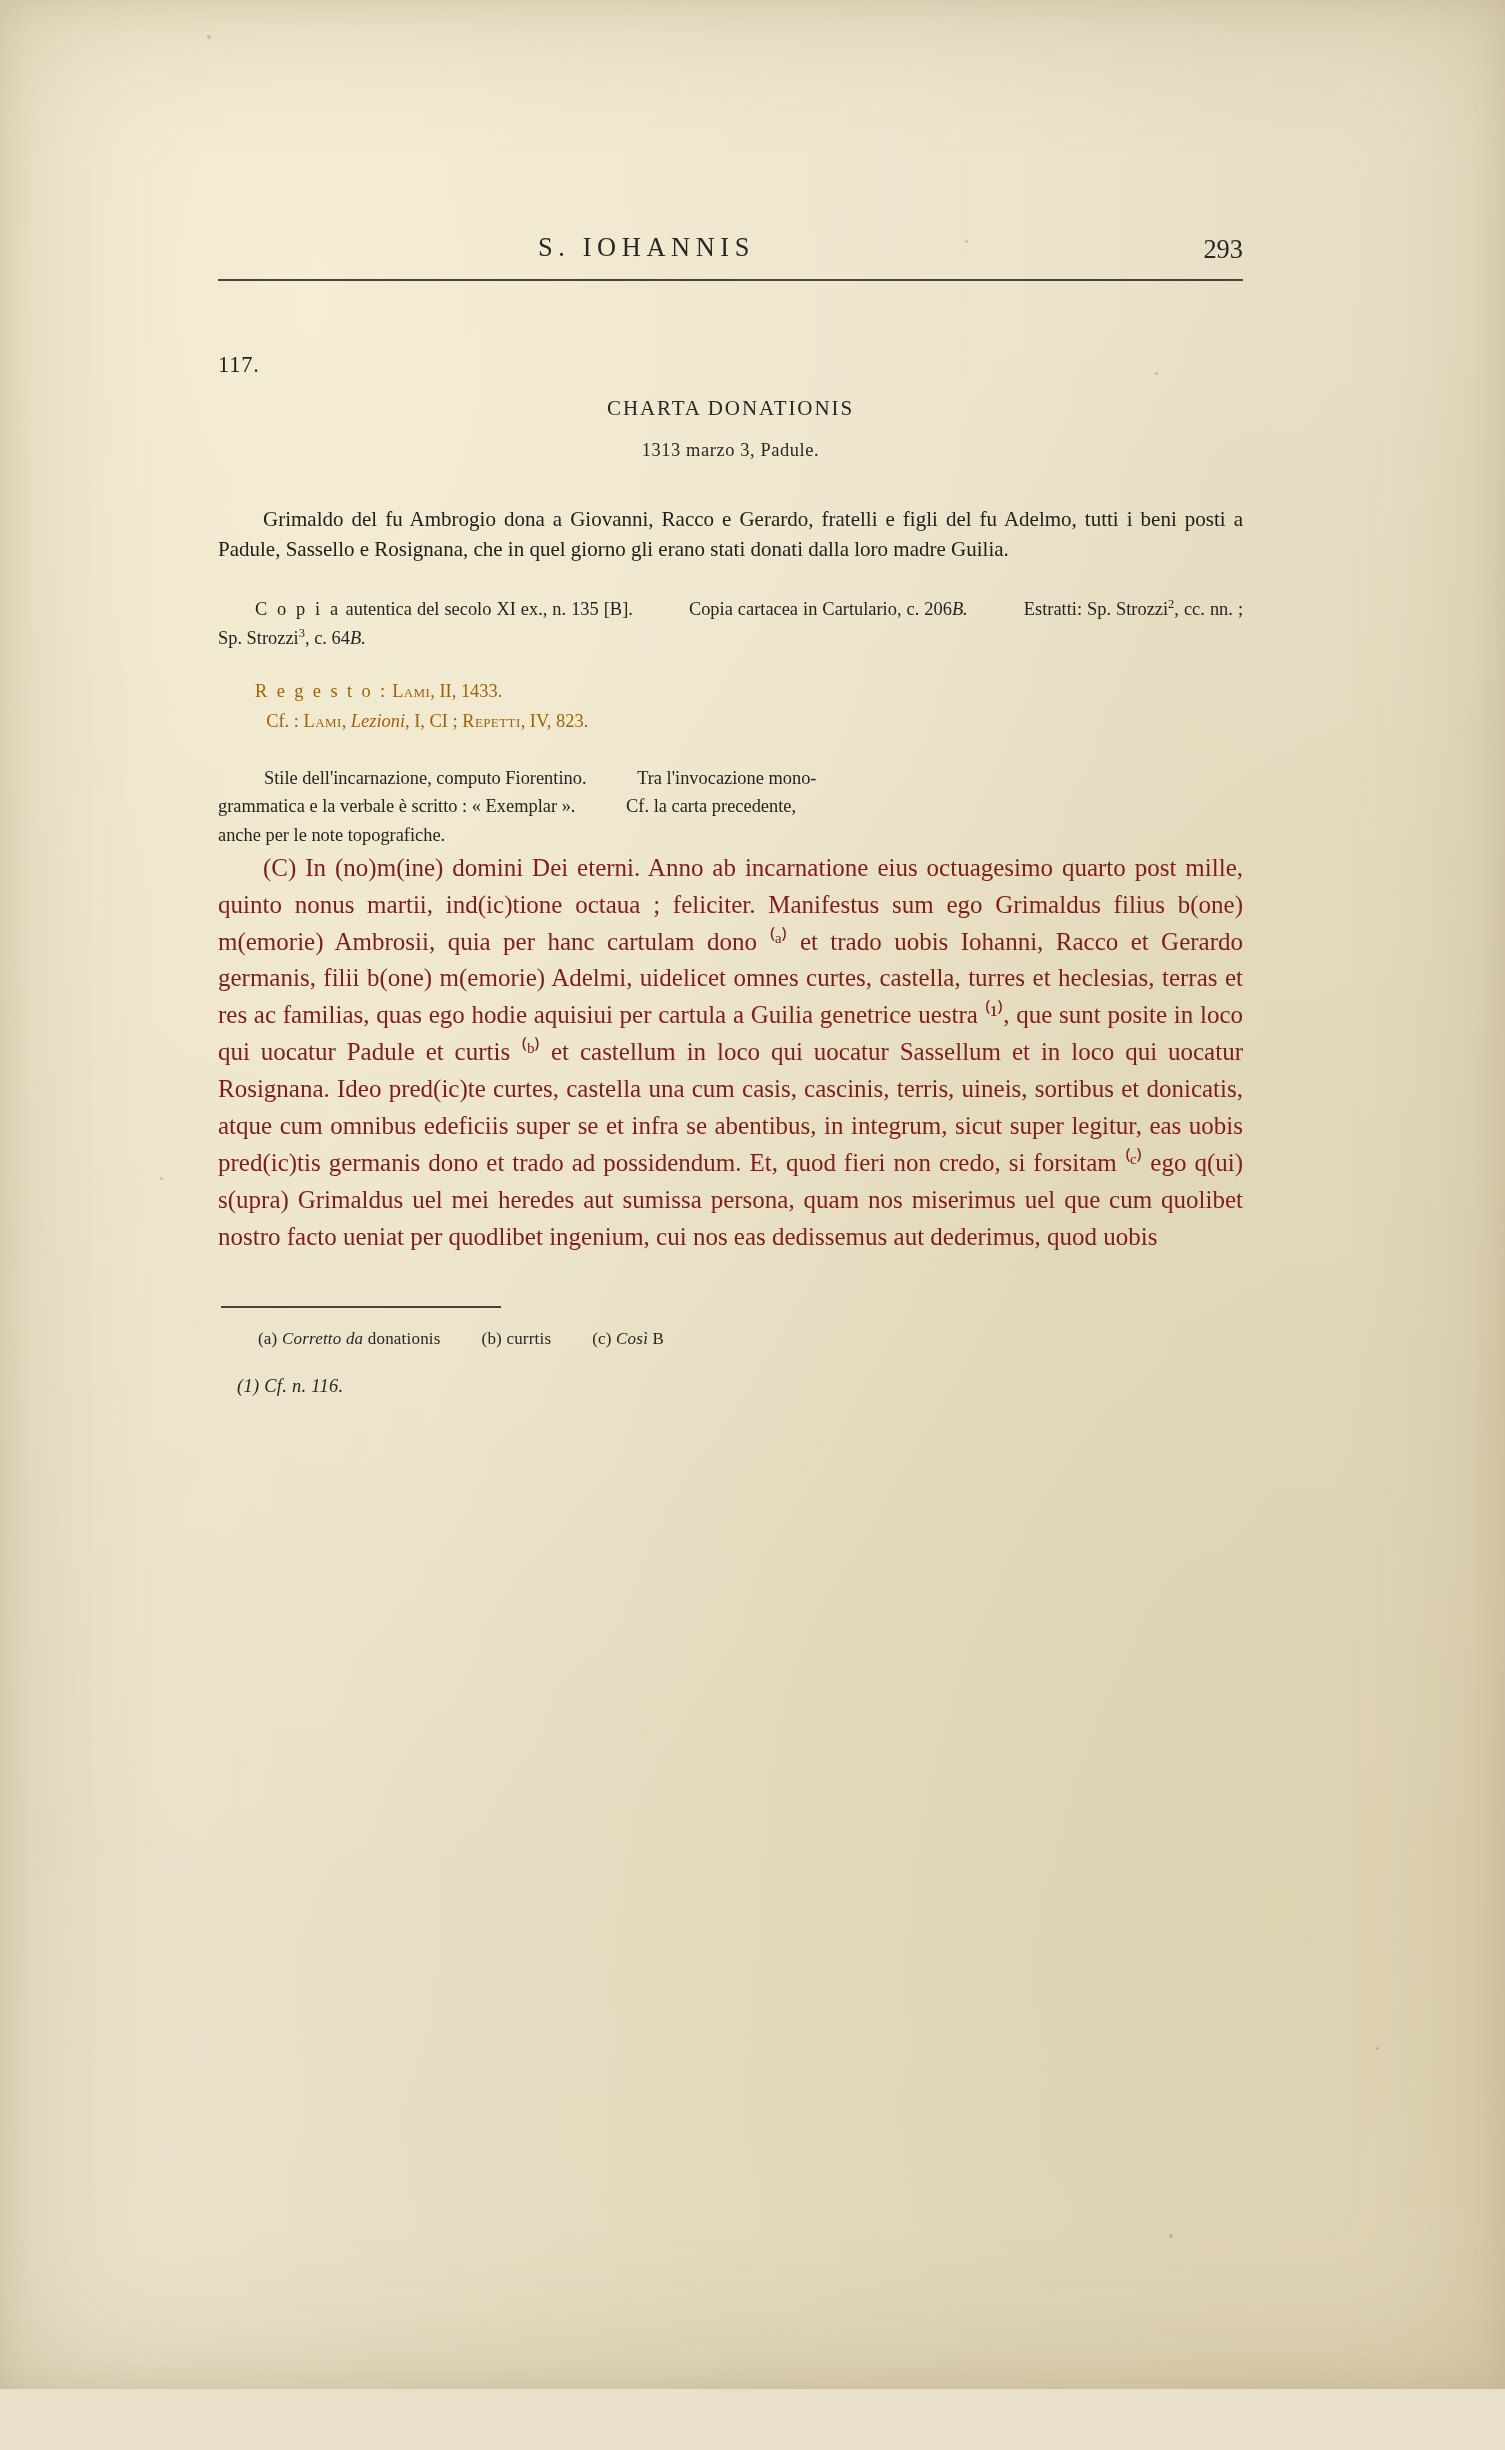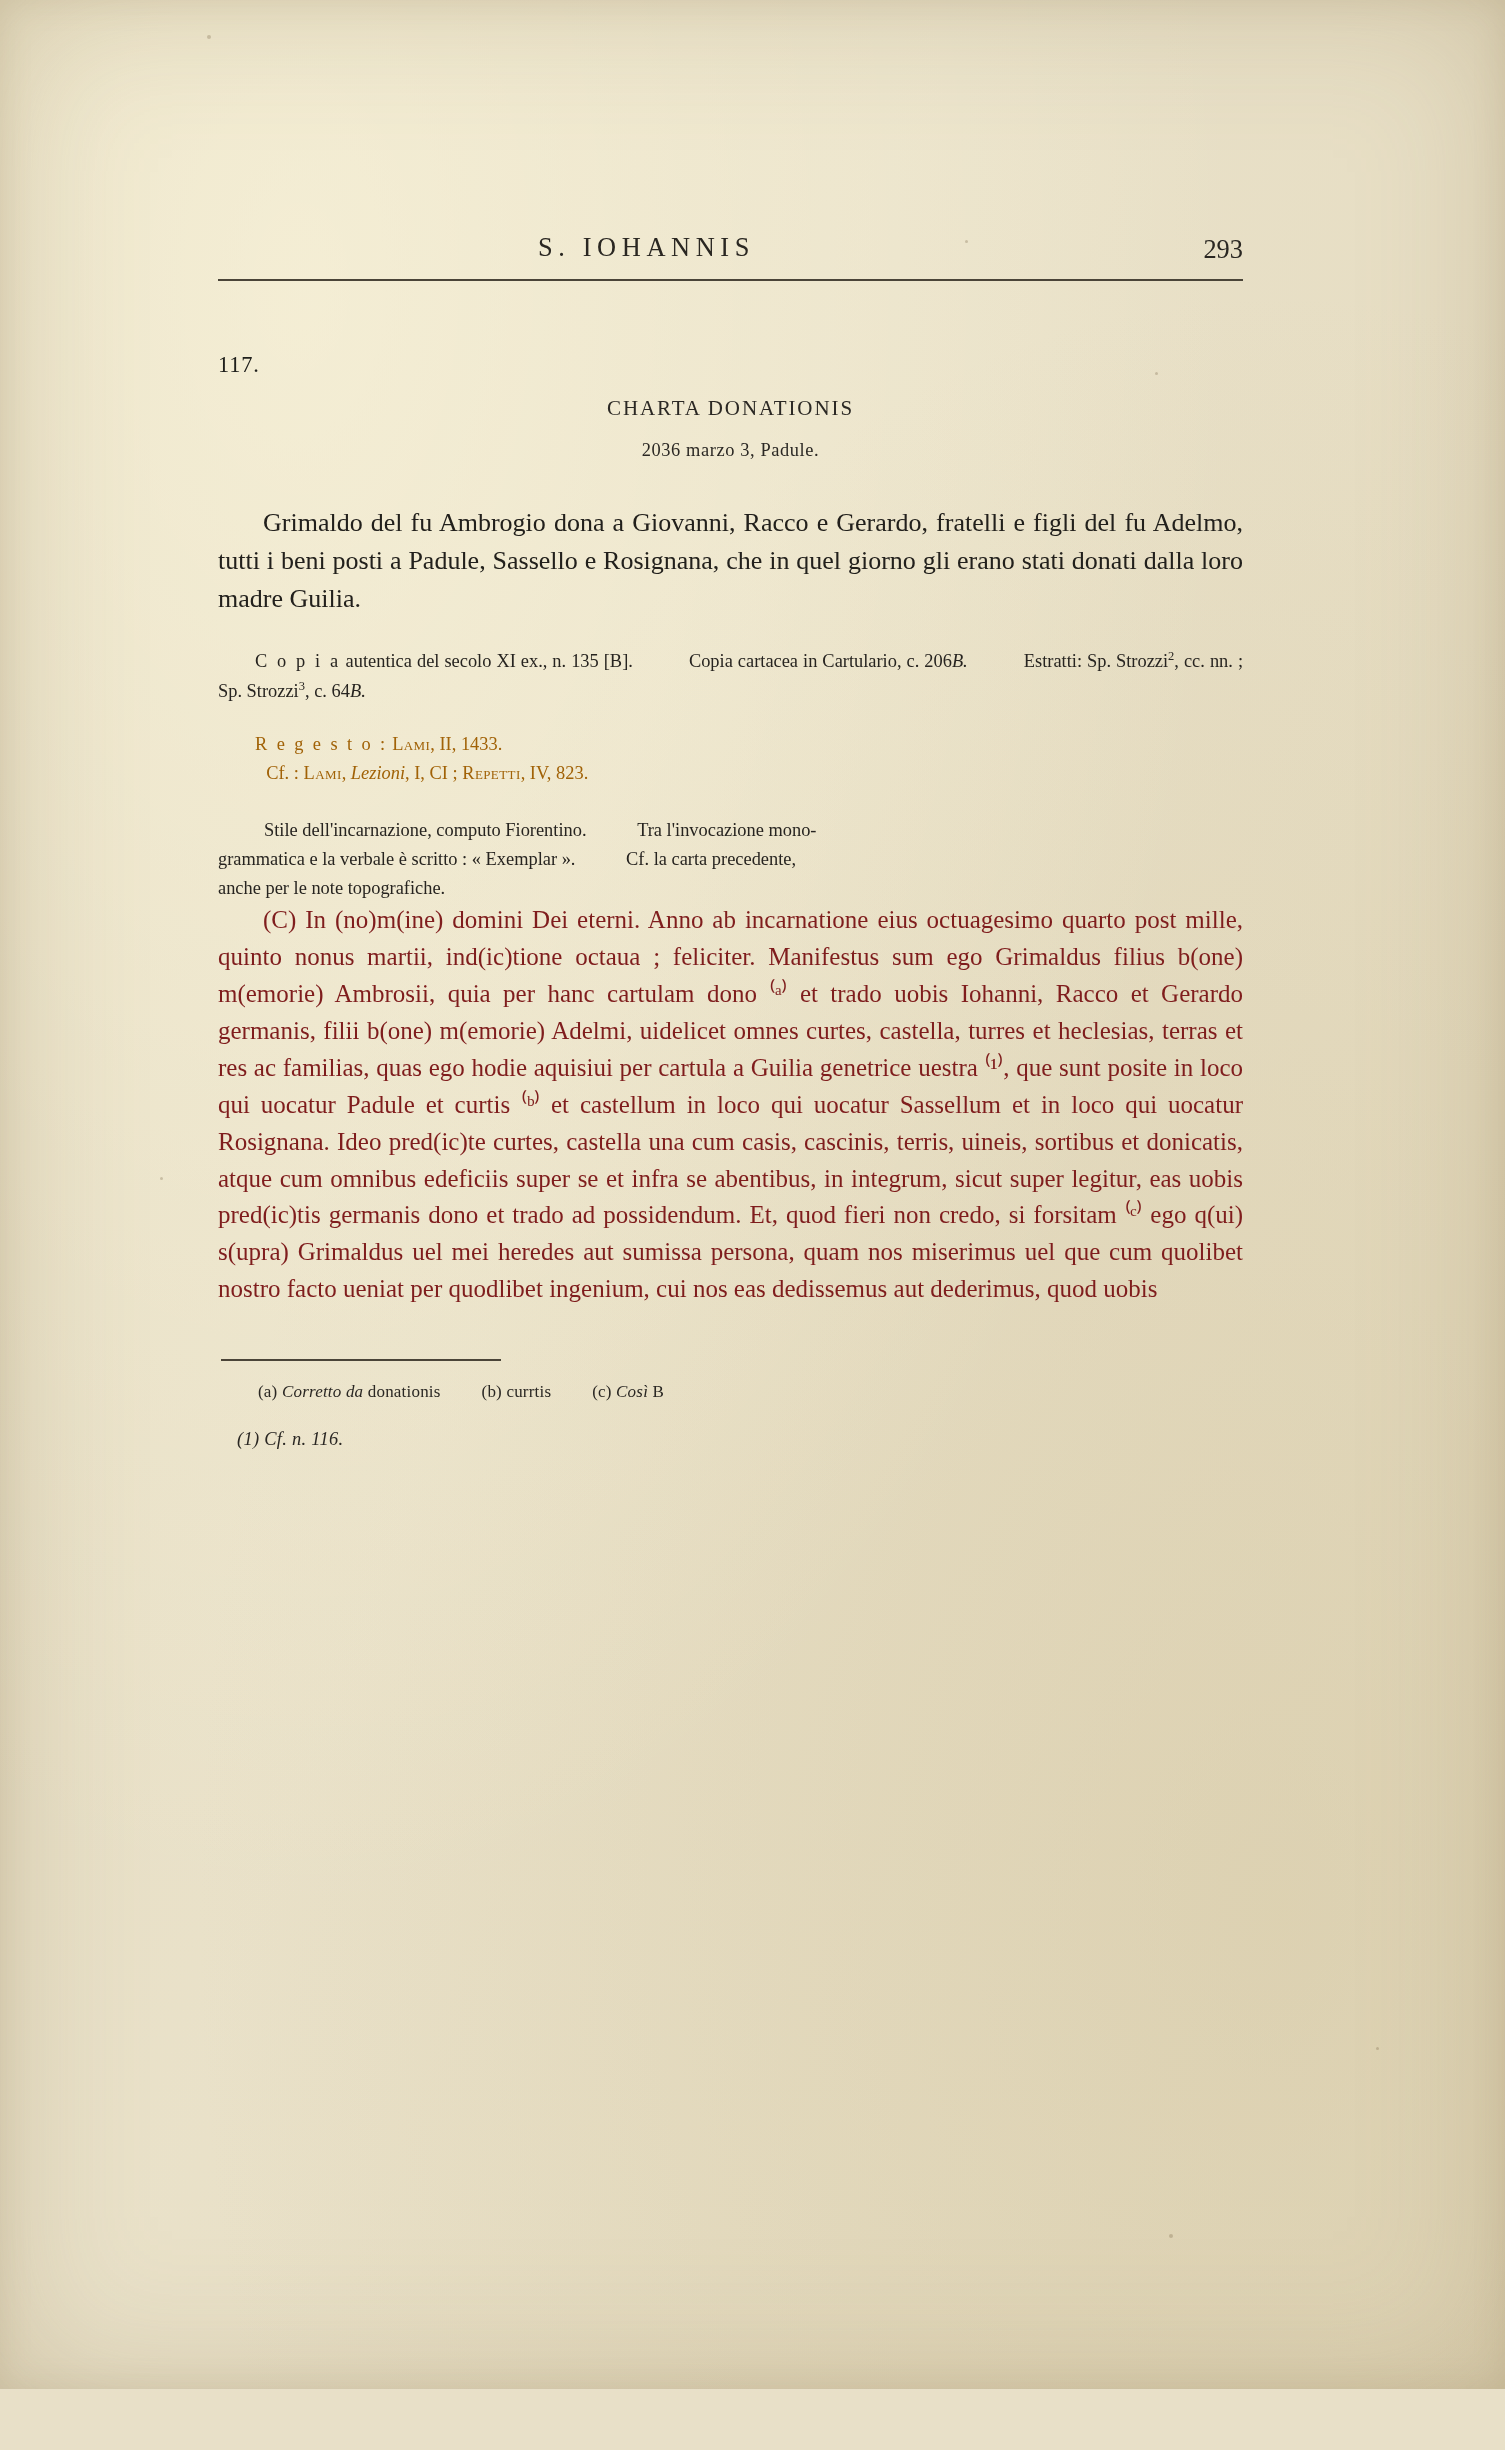--- a/index.html
+++ b/index.html
@@ -85,21 +85,21 @@
     margin-top: 19px;
     text-align: center;
     font-size: 18.4px;
     letter-spacing: 0.6px;
     color: #2b2824;
   }
 
   
   .summary {
     margin-top: 43px;
-    font-size: 26px;
+    font-size: 21px;
     line-height: 1.46;
     text-align: justify;
     text-indent: 45px;
     color: #22201c;
     -webkit-hyphens: manual;
     hyphens: manual;
   }
 
   
   .apparatus {
@@ -194,21 +194,21 @@
   <div class="content">
 
     <div>
       <div class="rh-title">S. IOHANNIS</div>
       <div class="rh-page">293</div>
       <div class="rule"></div>
     </div>
 
     <div class="doc-number">117.</div>
     <div class="doc-title">CHARTA DONATIONIS</div>
-    <div class="doc-date">2036  marzo  3,  Padule.</div>
+    <div class="doc-date">1313  marzo  3,  Padule.</div>
 
     <div class="summary">Grimaldo del fu Ambrogio dona a Giovanni, Racco e Gerardo, fratelli e figli del fu Adelmo, tutti i beni posti a Padule, Sassello e Rosignana, che in quel giorno gli erano stati donati dalla loro madre Guilia.</div>
 
     <div class="apparatus i1">
       <span class="spaced">C o p i a</span>
       <span>autentica del  secolo  XI  ex., n.  135  [B].</span>
       <span class="gap"></span>
       <span>Copia  cartacea</span>
       <span>in Cartulario, c. 206</span><span class="it">B.</span>
       <span class="gap"></span>

